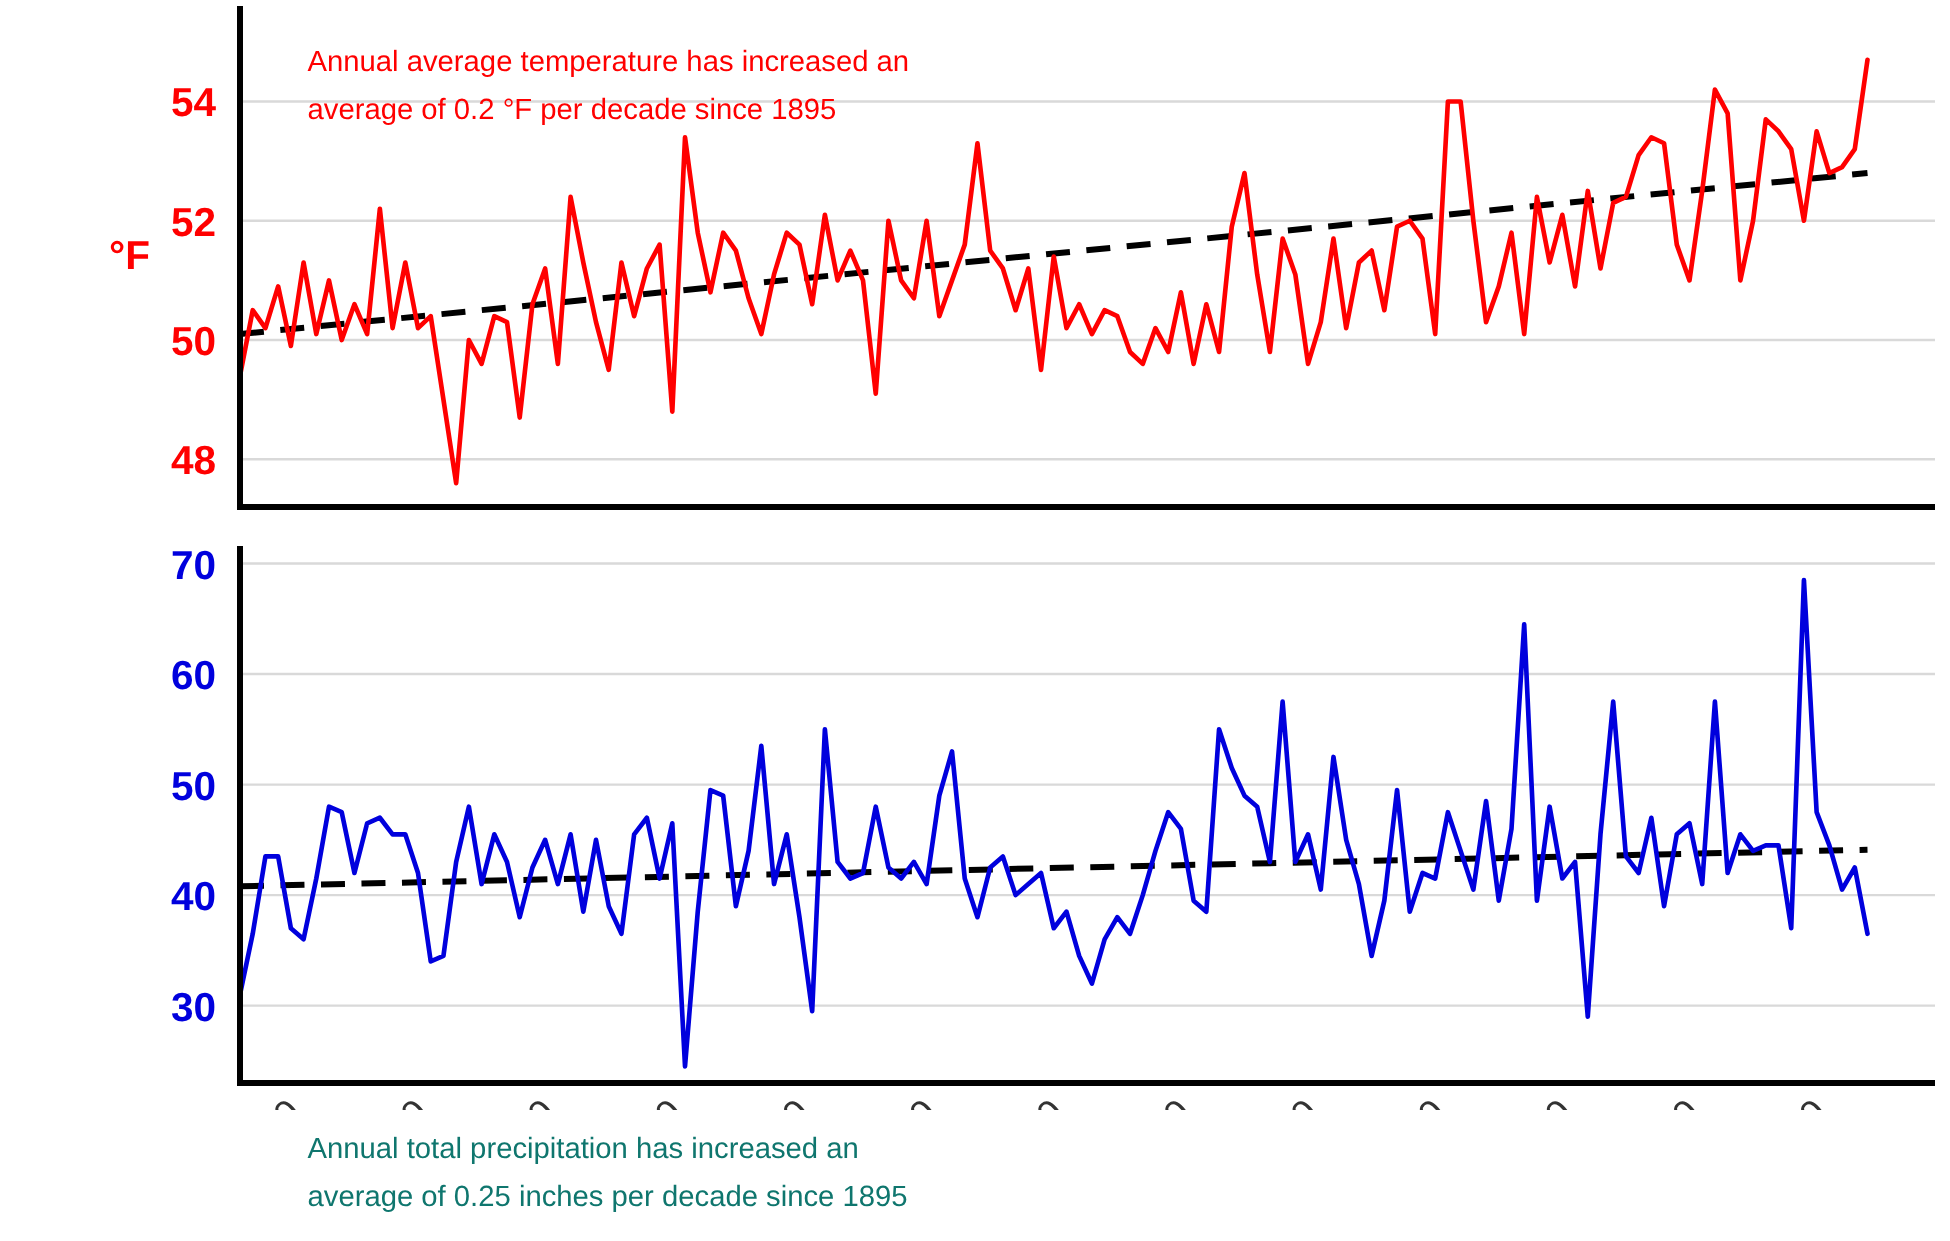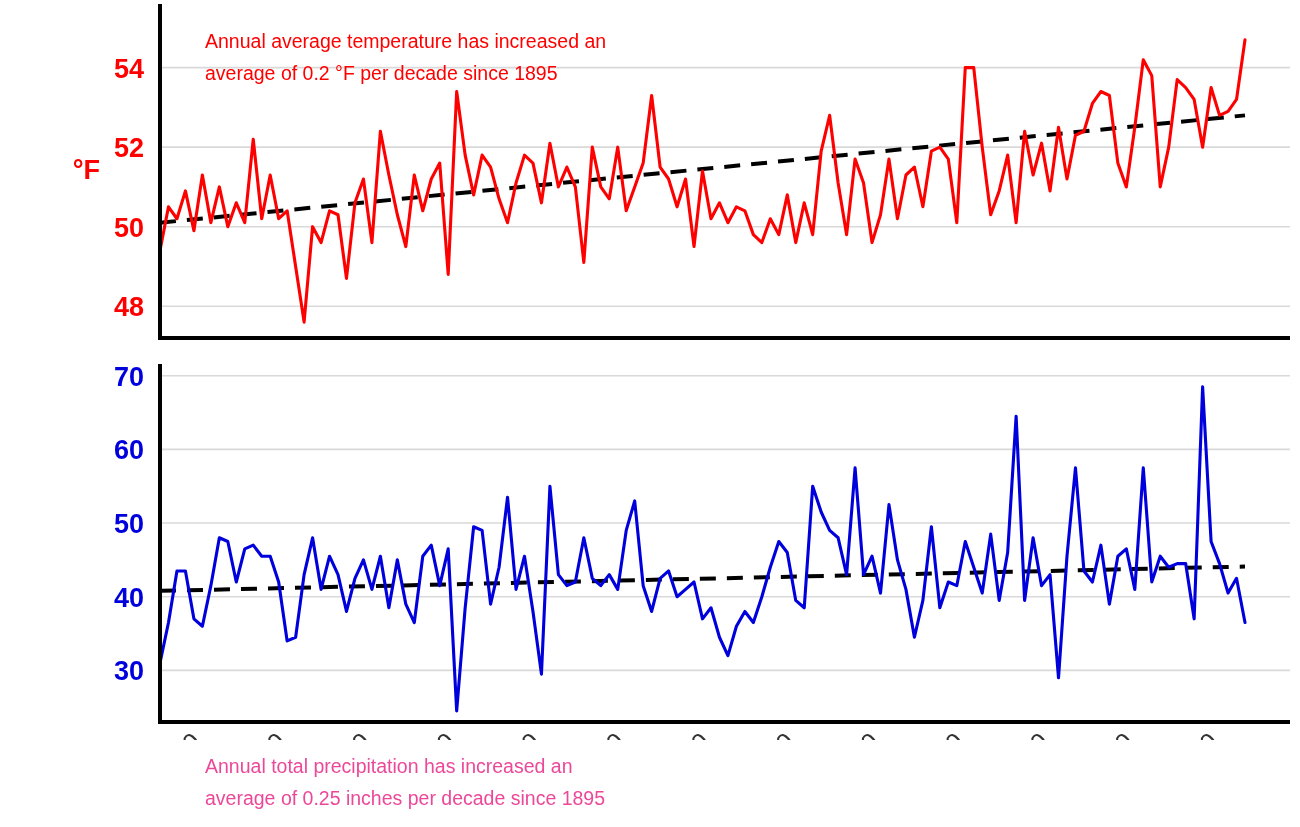--- a/index.html
+++ b/index.html
@@ -45,21 +45,21 @@
     line-height: 1.65;
     white-space: pre-line;
     font-weight: 400;
   }
   #temp-annotation {
     color: #ff0000;
     left: 205px;
     top: 25px;
   }
   #precip-annotation {
-    color: #ec4899;
+    color: #0f766e;
     left: 205px;
     top: 390px;
   }
 
   svg { display: block; }
 
   .tick-text {
     font-size: 27px;
     font-weight: 700;
   }

